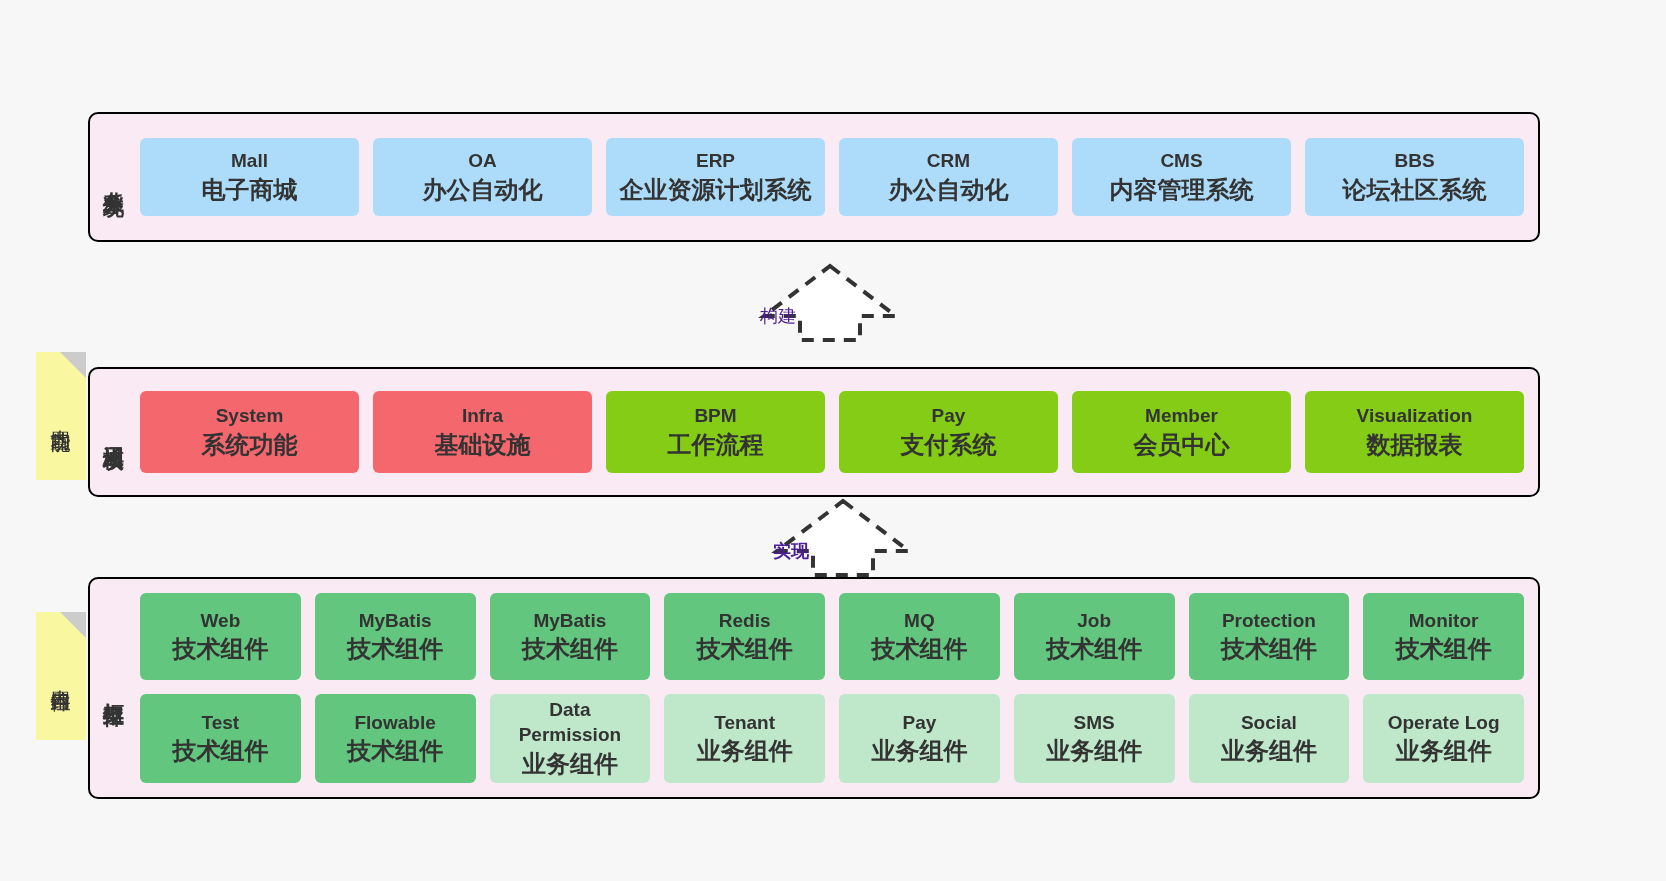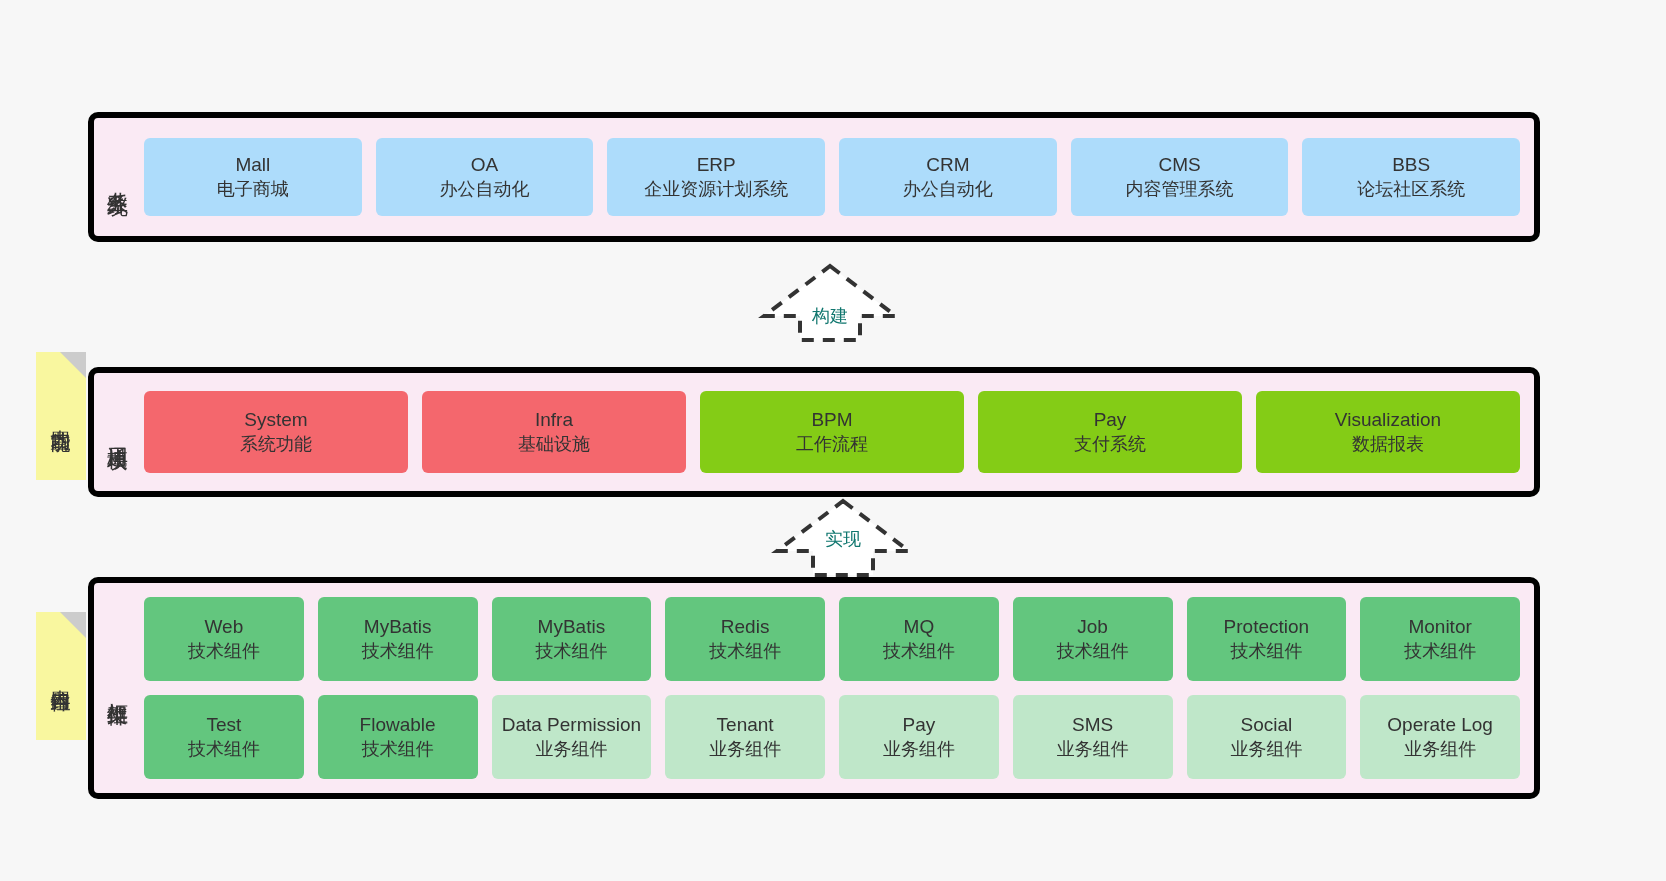--- a/index.html
+++ b/index.html
@@ -18,25 +18,26 @@
 
   #canvas {
     position: absolute;
     inset: 0;
   }
 
   
   .layer {
     position: absolute;
     background: #faeaf4;
-    border: 6px solid #000000;
+    border: 2px solid #000000;
     border-radius: 10px;
     box-sizing: border-box;
     display: flex;
     align-items: stretch;
+    font-weight: bold;
   }
 
   .layer-title {
     flex: 0 0 auto;
     width: 46px;
     display: flex;
     align-items: center;
     justify-content: center;
     font-size: 21px;
     line-height: 1.18;
@@ -79,21 +80,21 @@
     flex-direction: column;
     align-items: center;
     justify-content: center;
     text-align: center;
     line-height: 1.3;
     box-sizing: border-box;
     padding: 4px 6px;
     color: #333333;
   }
   .box .t-en { font-size: 19px; }
-  .box .t-cn { font-size: 18px; }
+  .box .t-cn { font-size: 24px; }
 
   .row-biz .box { height: 78px; }
   .row-mod .box { height: 82px; }
   .row-fw  .box { height: 100%; }
 
   .fill-blue        { background: #addcfb; }
   .fill-red         { background: #f4676d; }
   .fill-pink        { background: #84cc16; }
   .fill-green       { background: #63c67e; }
   .fill-green-light { background: #bfe7c9; }
@@ -128,23 +129,22 @@
 
   
   .arrow {
     position: absolute;
   }
   .arrow svg { display: block; overflow: visible; }
   .arrow-label {
     position: absolute;
     left: 0;
     right: 0;
-    text-align: center;
     font-size: 18px;
-    color: #0f766e;
+    color: #4c1d95;
     background: transparent;
     user-select: none;
   }
 </style>
 </head>
 <body>
 
 <div id="canvas">
 
   <div class="layer row-biz" style="left:88px; top:112px; width:1452px; height:130px;">
@@ -201,31 +201,35 @@
       </div>
       <div class="box fill-pink">
         <span class="t-en">BPM</span>
         <span class="t-cn">工作流程</span>
       </div>
       <div class="box fill-pink">
         <span class="t-en">Pay</span>
         <span class="t-cn">支付系统</span>
       </div>
       <div class="box fill-pink">
+        <span class="t-en">Member</span>
+        <span class="t-cn">会员中心</span>
+      </div>
+      <div class="box fill-pink">
         <span class="t-en">Visualization</span>
         <span class="t-cn">数据报表</span>
       </div>
     </div>
   </div>
 
   <div class="arrow" style="left:773px; top:497px; width:140px; height:80px;">
     <svg width="140" height="80" viewBox="0 0 140 80" aria-hidden="true">
       <path d="M 70 4 L 136 54 L 100 54 L 100 78 L 40 78 L 40 54 L 4 54 Z" fill="#ffffff" stroke="#333333" stroke-width="4" stroke-dasharray="12 9" stroke-linejoin="miter"></path>
     </svg>
-    <div class="arrow-label" style="top:30px;">实现</div>
+    <div class="arrow-label" style="top:42px;font-weight:bold;">实现</div>
   </div>
 
   <div class="note" style="left:36px; top:612px; width:50px; height:128px;">
     <span>内置组件</span>
   </div>
 
   <div class="layer row-fw" style="left:88px; top:577px; width:1452px; height:222px;">
     <div class="layer-title">框架组件</div>
     <div class="layer-body two-rows">
 

